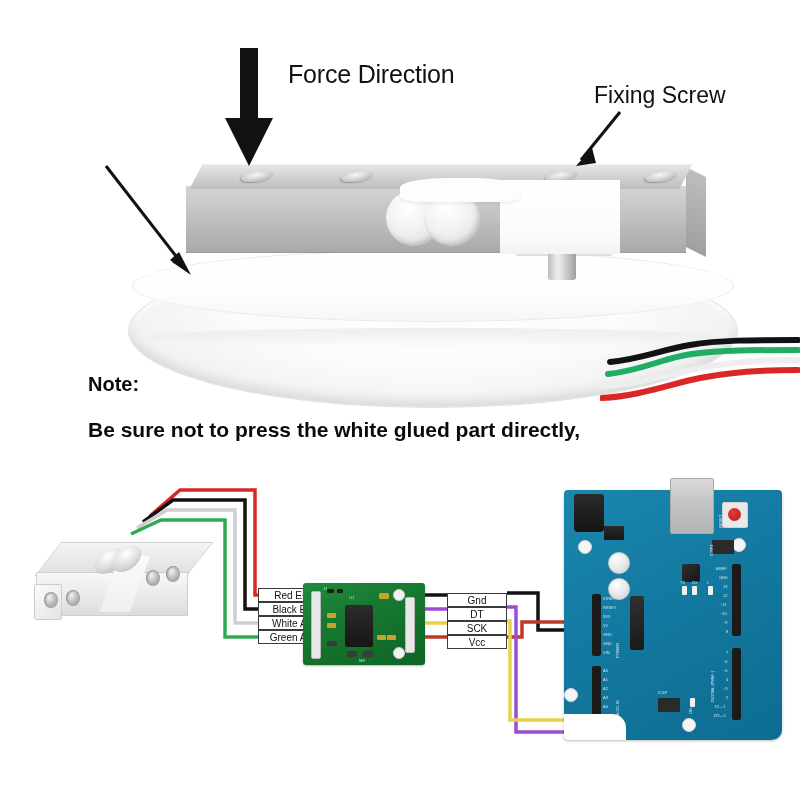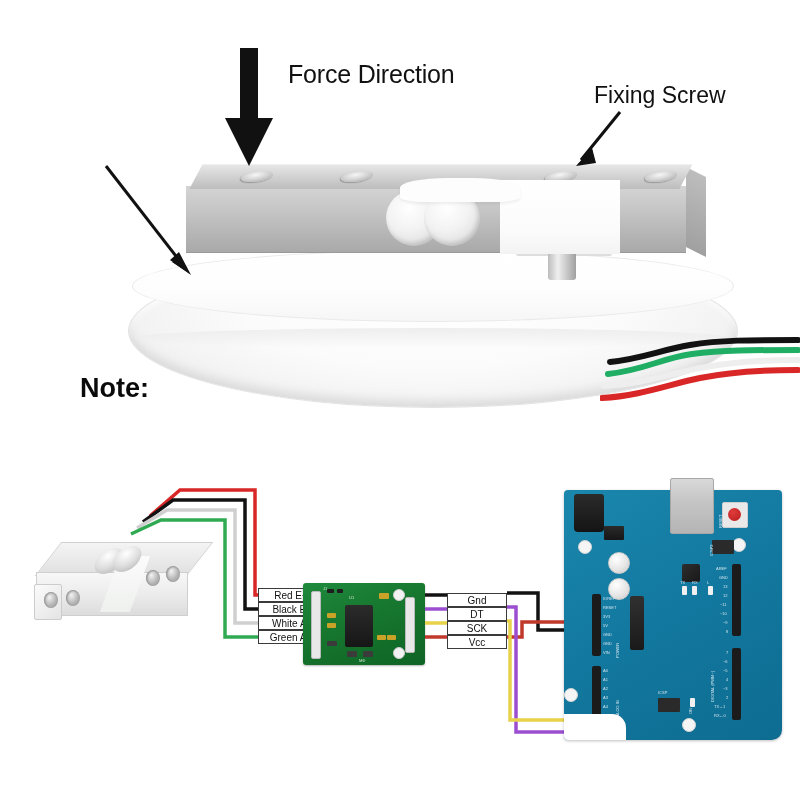--- a/index.html
+++ b/index.html
@@ -41,21 +41,21 @@
     line-height: 30px;
   }
 
   
   .note-text {
     color: #0a0a0a;
     font-weight: bold;
     font-family: "Liberation Sans", sans-serif;
     white-space: pre;
   }
-  #note-heading { left: 80px; top: 373px; font-size: 27px; }
+  #note-heading { left: 88px; top: 373px; font-size: 20px; }
   #note-line-1  { left: 88px; top: 418px; font-size: 21px; }
   #note-line-2  { left: 88px; top: 455px; font-size: 21px; }
 
   #accessories-note {
     left: 131px; top: 733px;
     font-size: 19px;
     font-weight: bold;
     color: #cc1111;
     white-space: pre;
     font-family: "Liberation Sans", sans-serif;
@@ -368,20 +368,21 @@
     </g>
 
     <g>
       <line x1="106" y1="166" x2="186" y2="269" stroke="#111111" stroke-width="3"></line>
       <polygon points="190,274 172,262 182,258 172,252" fill="#111111"></polygon>
       <polygon points="191,275 170,260 179,252" fill="#111111"></polygon>
     </g>
   </svg>
 
   <div class="abs note-text" id="note-heading">Note:</div>
+  <div class="abs note-text" id="note-line-1">Be sure not to press the white glued part directly,</div>
 
   <div id="bottom-diagram" class="abs">
 
     <div class="abs lc-body">
       <div class="abs lc-top-face"></div>
       <div class="abs lc-front-face"></div>
       <div class="abs lc-midwhite"></div>
       <div class="abs lc-cap"></div>
       <div class="lc-lobe" style="left:78px; top:36px;"></div>
       <div class="lc-lobe" style="left:96px; top:34px;"></div>

